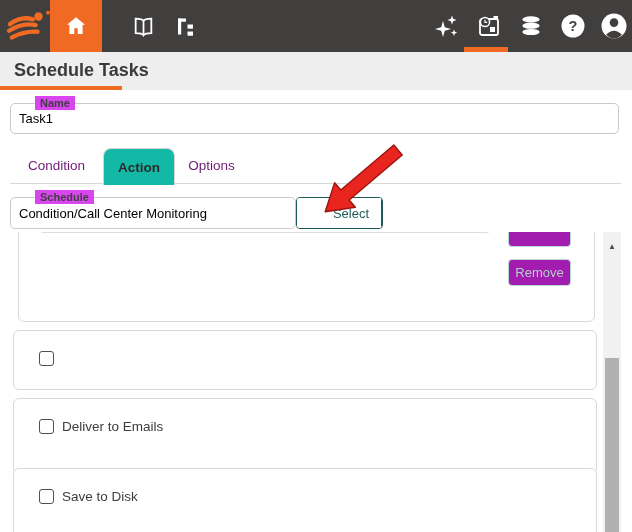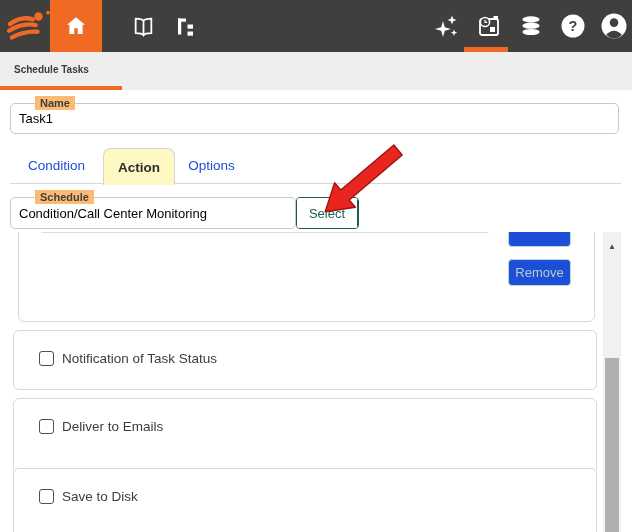--- a/index.html
+++ b/index.html
@@ -11,53 +11,53 @@
   .abs{position:absolute;}
 
   
   .navbar{left:0;top:0;width:632px;height:52px;background:#413e3e;}
   .nav-icon{display:flex;align-items:center;justify-content:center;position:absolute;top:0;height:52px;cursor:pointer;}
   .home-btn{left:50px;width:52px;background:#f06a23;}
   .nav-underline{left:464px;top:47px;width:44px;height:5px;background:#f06a23;}
 
   
   .strip{left:0;top:52px;width:632px;height:38px;background:#efeeee;}
-  .strip-label{left:14px;top:52px;height:34px;line-height:36px;font-size:10px;font-weight:bold;color:#3a3a3a;}
+  .strip-label{left:14px;top:52px;height:34px;line-height:36px;font-size:18px;font-weight:bold;color:#3a3a3a;}
   .strip-underline{left:0;top:86px;width:122px;height:4px;background:#f06a23;}
 
   
   .ofield{border:1px solid #c9c9c9;border-radius:5px;background:#fff;}
-  .ofield .legend{position:absolute;top:-8px;left:24px;background:#fdba74;padding:0 5px;font-size:11px;font-weight:bold;color:#3f3f3f;line-height:14px;}
+  .ofield .legend{position:absolute;top:-8px;left:24px;background:#d946ef;padding:0 5px;font-size:11px;font-weight:bold;color:#3f3f3f;line-height:14px;}
   .ofield .fval{height:100%;display:flex;align-items:center;padding-left:8px;font-size:13px;color:#000000;}
   #name-field{left:10px;top:103px;width:607px;height:29px;}
   #dash-field{left:10px;top:197px;width:284px;height:30px;}
 
   
   .tabs-line{left:10px;top:183px;width:611px;height:1px;background:#d8d8d8;}
-  .tab{top:148px;height:35px;display:flex;align-items:center;justify-content:center;font-size:13.5px;color:#1d4ed8;cursor:pointer;}
-  .tab.active{top:148px;height:36px;background:#fef9c3;border:1px solid #d5d5d5;border-bottom:none;border-radius:8px 8px 0 0;font-weight:bold;color:#2b2b2b;z-index:2;}
+  .tab{top:148px;height:35px;display:flex;align-items:center;justify-content:center;font-size:13.5px;color:#701a75;cursor:pointer;}
+  .tab.active{top:148px;height:36px;background:#14b8a6;border:1px solid #d5d5d5;border-bottom:none;border-radius:8px 8px 0 0;font-weight:bold;color:#2b2b2b;z-index:2;}
   #tab-condition{left:10px;width:93px;}
   #tab-action{left:103px;width:70px;}
   #tab-options{left:173px;width:77px;}
 
   
   .btn-group{left:296px;top:197px;height:32px;display:flex;border:1px solid #1d5a55;border-radius:4px;overflow:hidden;background:#fff;box-sizing:border-box;}
   .btn-group .gbtn{height:100%;display:flex;align-items:center;justify-content:center;font-size:13px;color:#1d5a55;background:#fff;cursor:pointer;}
   .btn-group .gbtn:first-child{border-right:1px solid #1d5a55;}
-  #btn-select{width:60px;}
+  #btn-select{width:60px;padding-left:24px;}
   #btn-clear{width:50px;}
 
   .arrow-svg{left:305px;top:140px;z-index:5;pointer-events:none;}
 
   
   .scroll-region{left:0;top:232px;width:632px;height:300px;overflow:hidden;}
   .card{position:absolute;background:#fff;border:1px solid #d9d9d9;border-radius:6px;box-sizing:border-box;}
   #card-list{left:18px;top:-50px;width:577px;height:140px;}
   #list-box{position:absolute;left:20px;top:-42px;width:450px;height:90px;border:1px solid #dcdcdc;border-radius:4px;background:#fff;}
-  .side-btn{position:absolute;left:489px;width:63px;background:#1d4ed8;border:1px solid #bcd8d4;border-radius:4px;box-sizing:border-box;display:flex;align-items:center;justify-content:center;font-size:13px;color:#b3cfcb;cursor:default;}
+  .side-btn{position:absolute;left:489px;width:63px;background:#a21caf;border:1px solid #bcd8d4;border-radius:4px;box-sizing:border-box;display:flex;align-items:center;justify-content:center;font-size:13px;color:#b3cfcb;cursor:default;}
   #partial-btn{top:32px;height:32px;}
   #remove-btn{top:76px;height:27px;}
   #card-notify{left:13px;top:98px;width:584px;height:60px;}
   #card-email{left:13px;top:166px;width:584px;height:76px;}
   #card-disk{left:13px;top:236px;width:584px;height:72px;}
   .cbx{position:absolute;left:25px;top:20px;width:15px;height:15px;border:1.6px solid #505050;border-radius:3px;background:#fff;cursor:pointer;box-sizing:border-box;}
   .cbx-label{position:absolute;left:48px;top:20px;height:16px;line-height:16px;font-size:13.5px;color:#3d3d3d;}
 
   
   .sbar{position:absolute;left:603px;top:0;width:18px;height:300px;background:#f1f1f1;}
@@ -167,21 +167,20 @@
 <div class="abs scroll-region">
 
   <div class="card" id="card-list">
     <div id="list-box"></div>
     <div class="side-btn" id="partial-btn"></div>
     <div class="side-btn" id="remove-btn">Remove</div>
   </div>
 
   <div class="card" id="card-notify">
     <div class="cbx"></div>
-    <div class="cbx-label">Notification of Task Status</div>
   </div>
 
   <div class="card" id="card-email">
     <div class="cbx"></div>
     <div class="cbx-label">Deliver to Emails</div>
   </div>
 
   <div class="card" id="card-disk">
     <div class="cbx"></div>
     <div class="cbx-label">Save to Disk</div>

